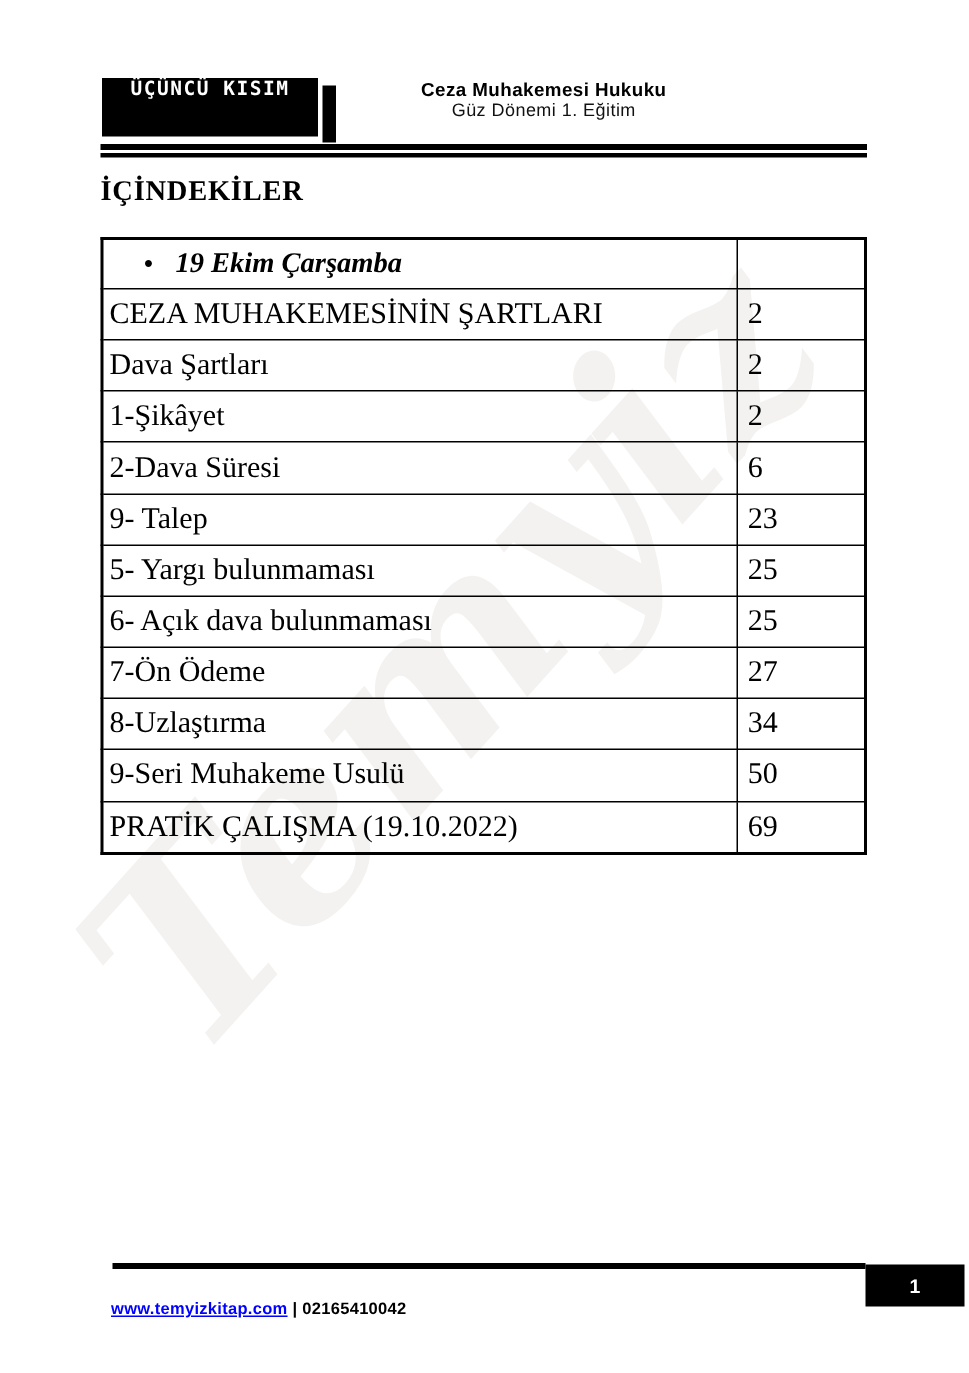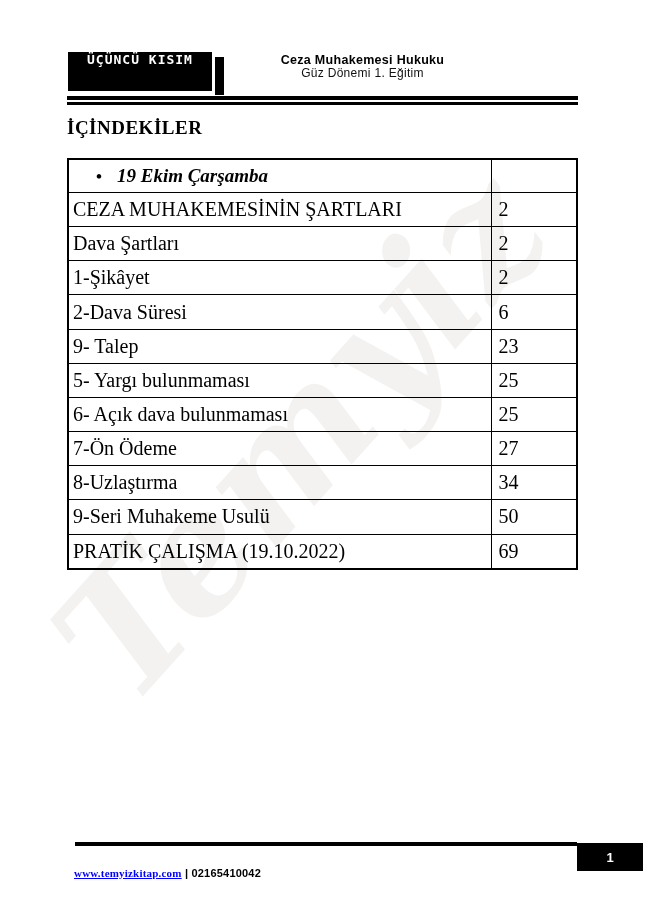--- a/index.html
+++ b/index.html
@@ -77,21 +77,21 @@
   }
   .page-number {
     color: #fff; font-family: "Liberation Sans", sans-serif;
     font-weight: bold; font-size: 13px;
   }
   .footer-contact {
     position: absolute; left: 74px; top: 867px;
     font-family: "Liberation Sans", sans-serif; font-weight: bold; font-size: 11px;
     letter-spacing: 0.2px;
   }
-  .footer-link { color: #0000ff; text-decoration: underline; cursor: pointer; font-family: Liberation Serif, serif; }
+  .footer-link { color: #0000ff; text-decoration: underline; cursor: pointer; }
   .footer-sep, .footer-phone { color: #000; }
 </style>
 </head>
 <body>
 
 <div class="page">
 
   <div class="kisim-shadow"></div>
   <div class="kisim-box">
     <span class="kisim-label">ÜÇÜNCÜ KISIM</span>

